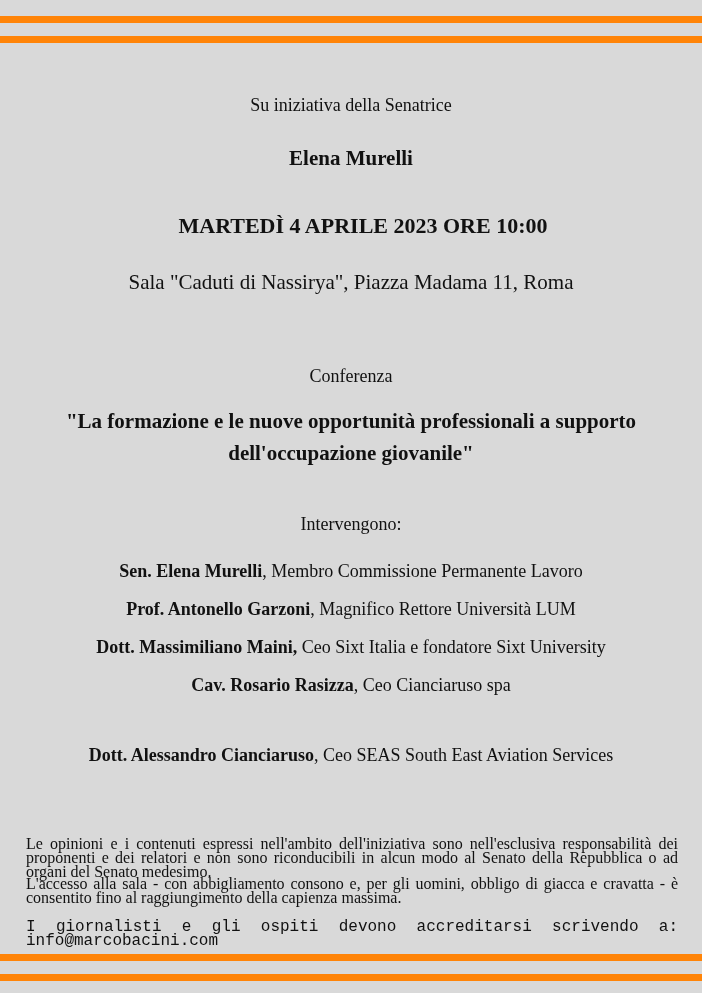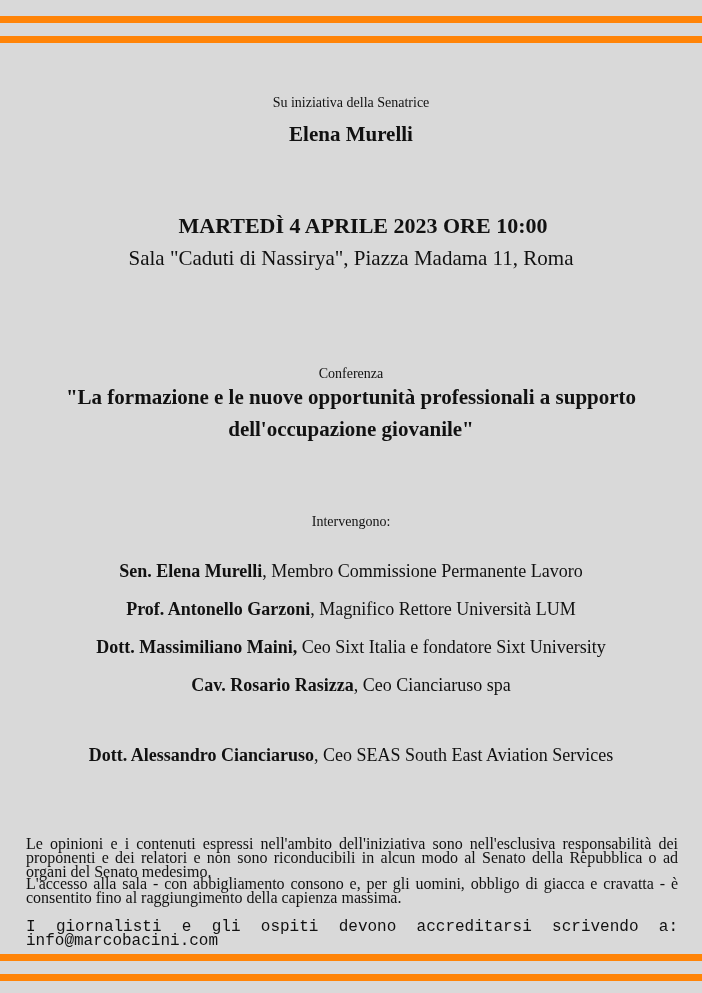--- a/index.html
+++ b/index.html
@@ -4,23 +4,23 @@
 <style>
   html, body { margin: 0; padding: 0; }
   body {
     width: 702px; height: 993px; position: relative; overflow: hidden;
     background: #d9d9d9; color: #111;
     font-family: "Liberation Serif", "DejaVu Serif", serif;
   }
   .stripe { position: absolute; left: 0; width: 702px; height: 7px; background: #ff8408; }
   .line { position: absolute; left: 0; width: 702px; text-align: center; line-height: 1; white-space: nowrap; }
   .b { font-weight: bold; }
-  .s17 { font-size: 14px; }
+  .s17 { font-size: 18px; }
   .s18 { font-size: 18px; }
-  .s21 { font-size: 21px; }
+  .s21 { font-size: 21px; margin-top: 24px; }
   .s22 { font-size: 22px; margin-left: 12px; }
   .footer {
     position: absolute; left: 26px; width: 652px; font-size: 16px; line-height: 14px;
     text-align: justify; margin: 0;
   }
 </style>
 </head>
 <body>
 
 <div class="stripe" style="top:16px;"></div>

